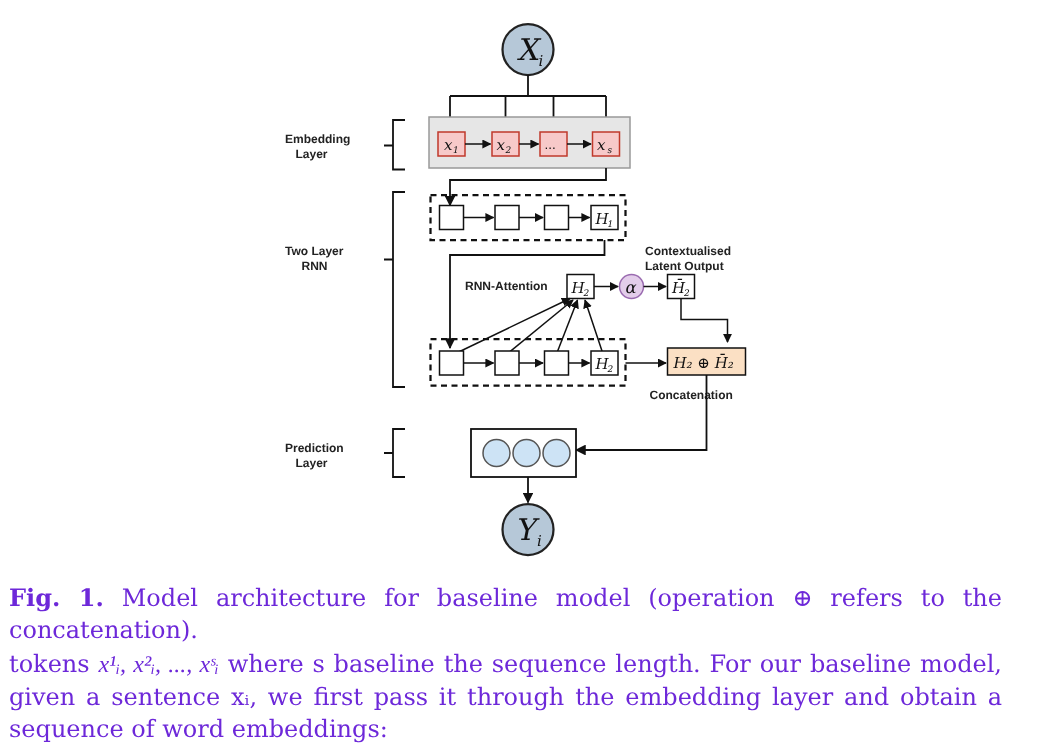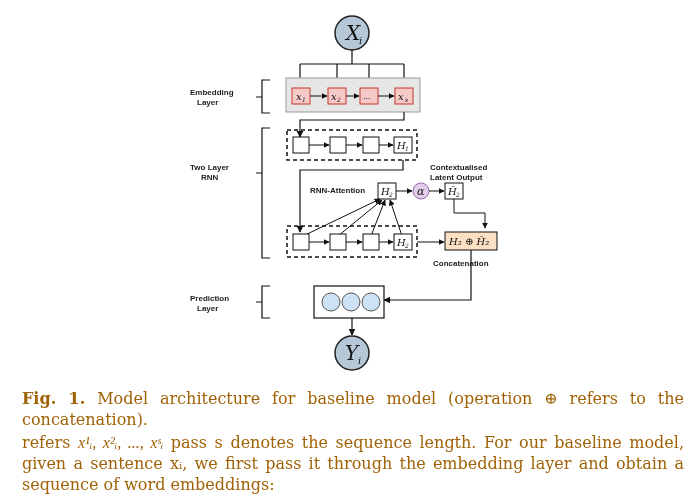--- a/index.html
+++ b/index.html
@@ -2,23 +2,23 @@
 <html><head>
 <meta charset="utf-8">
 <style>
   html, body { margin: 0; padding: 0; background: #ffffff; }
   body { width: 700px; height: 500px; position: relative; overflow: hidden; }
   #figure { position: absolute; left: 0; top: 0; width: 700px; height: 380px; }
   svg text { font-family: "Liberation Sans", sans-serif; }
   .lbl { font-size: 8px; font-weight: bold; fill: #222; }
   .math { font-family: "DejaVu Serif", serif; font-style: italic; }
   #caption {
-    position: absolute; left: 22px; top: 388px; width: 662px;
+    position: absolute; left: 6px; top: 388px; width: 662px;
     font-family: "DejaVu Serif", serif; font-size: 16px; line-height: 21px;
-    color: #a16207; text-align: justify;
+    color: #6d28d9; text-align: justify;
   }
   #caption p { margin: 0; }
   .fig-label { font-weight: bold; }
   .cap-line2 { margin-top: 2px !important; }
   .m { font-style: italic; font-family: Liberation Serif, serif; }
 </style>
 </head>
 <body>
 
 <svg id="figure" viewBox="0 0 700 380" xmlns="http://www.w3.org/2000/svg">
@@ -174,15 +174,15 @@
     <polyline points="270,286 262,286 262,302 256,302 262,302 262,318 270,318"></polyline>
   </g>
 </svg>
 
 <div id="caption">
   <p>
     <span class="fig-label">Fig. 1.</span>
     <span>Model architecture for baseline model (operation ⊕ refers to the concatenation).</span>
   </p>
   <p class="cap-line2">
-    <span>refers </span><span class="m">x¹ᵢ, x²ᵢ, ..., xˢᵢ</span><span> pass s denotes the sequence length. For our baseline model, given a sentence xᵢ, we first pass it through the embedding layer and obtain a sequence of word embeddings:</span>
+    <span>tokens </span><span class="m">x¹ᵢ, x²ᵢ, ..., xˢᵢ</span><span> where s baseline the sequence length. For our baseline model, given a sentence xᵢ, we first pass it through the embedding layer and obtain a sequence of word embeddings:</span>
   </p>
 </div>
 
 </body></html>

